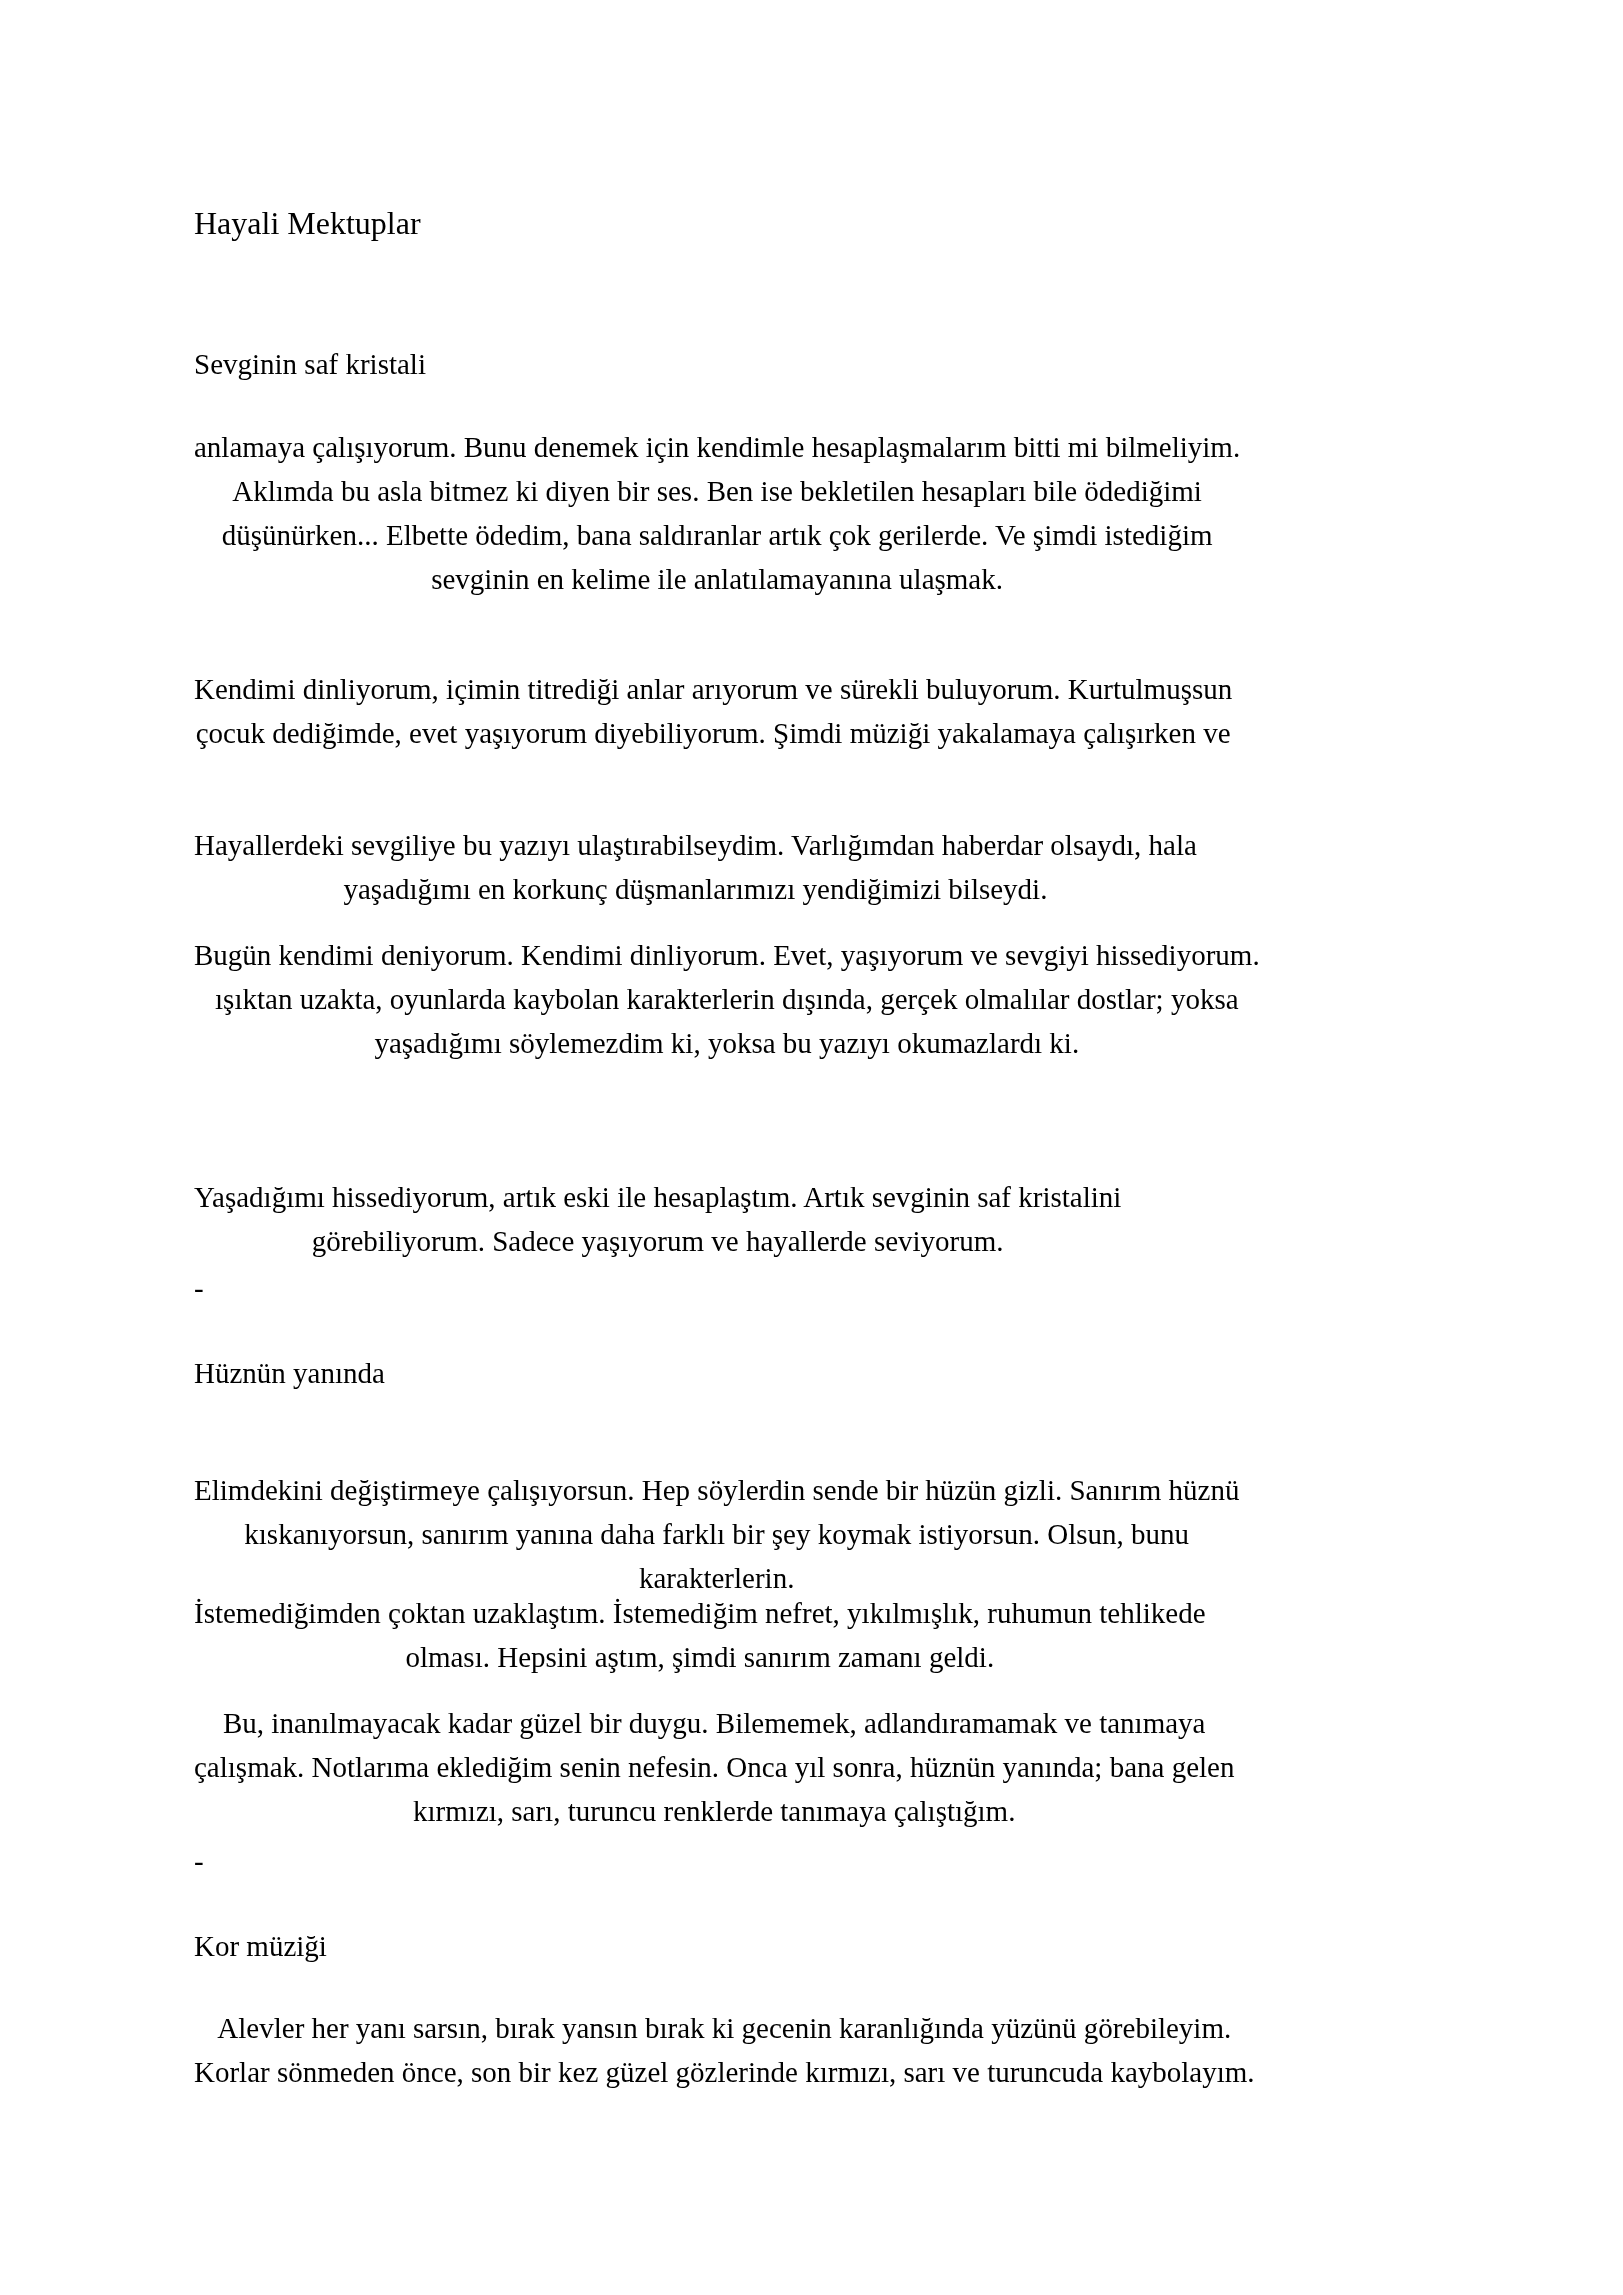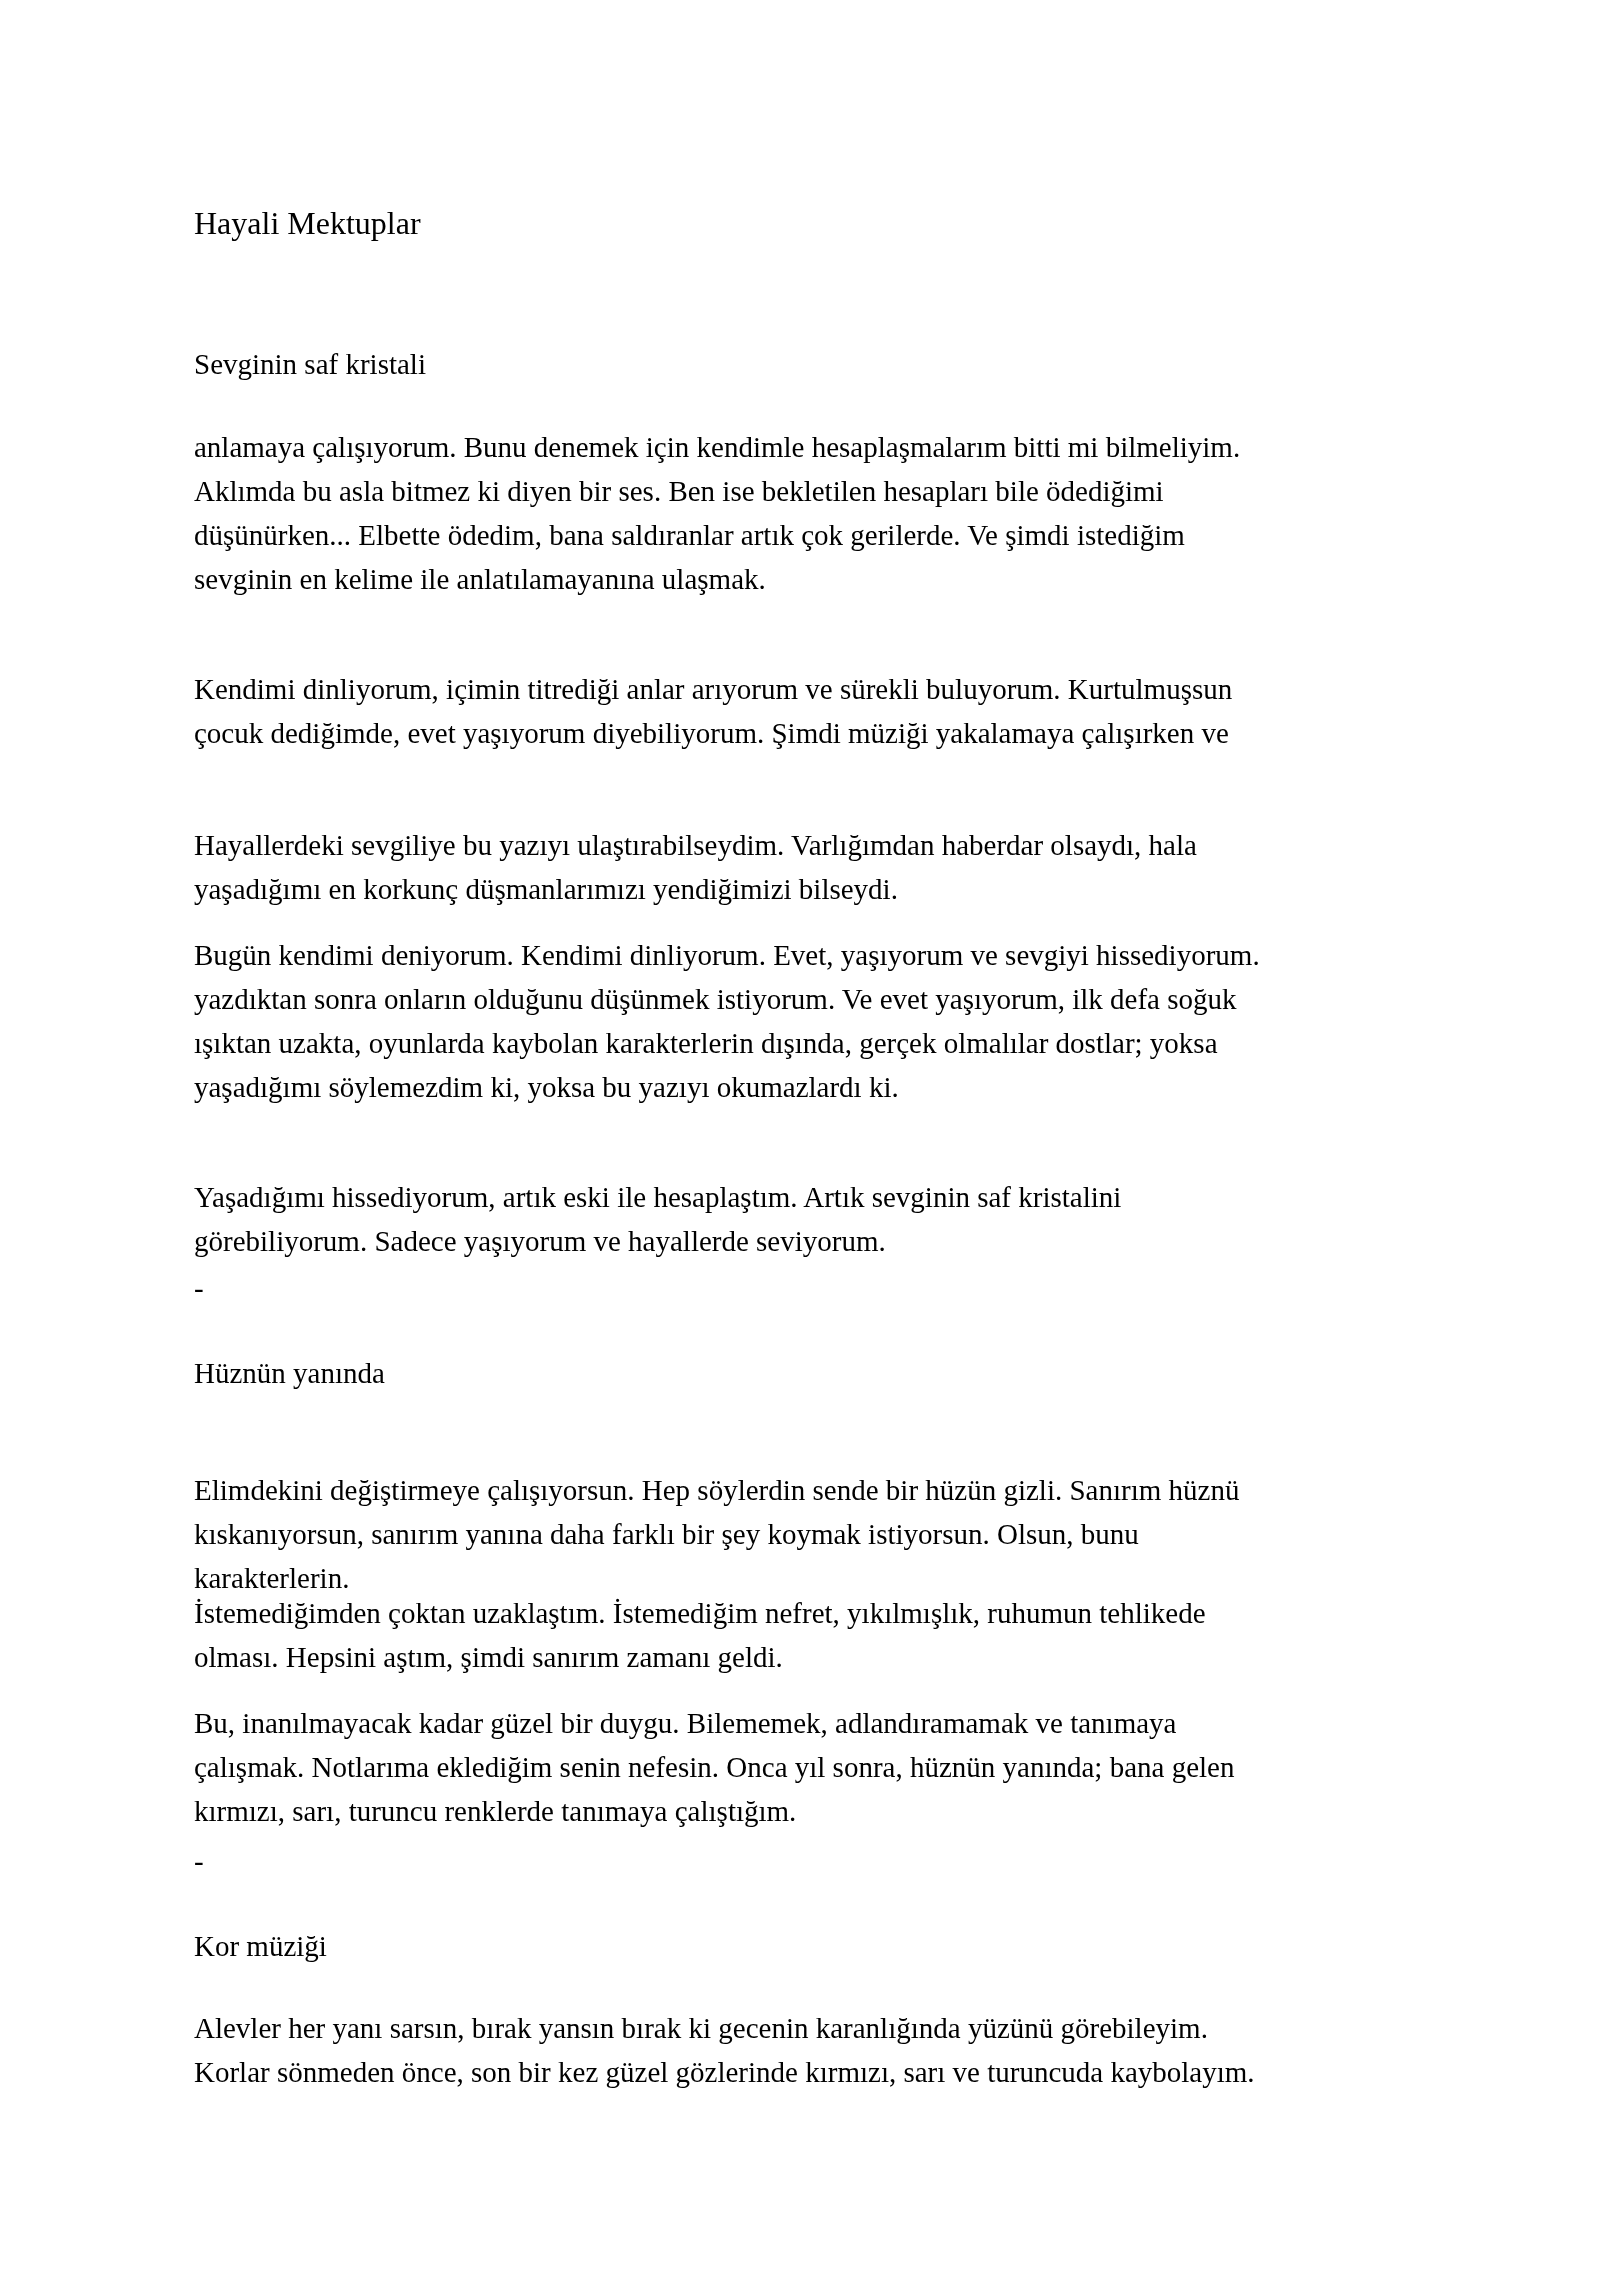--- a/index.html
+++ b/index.html
@@ -8,21 +8,21 @@
     position: absolute; left: 194px; top: 0; width: 1243px;
     font-family: "Liberation Serif", "DejaVu Serif", serif;
     color: #000000;
   }
   .title {
     position: absolute; left: 0; top: 194px;
     font-size: 32px; line-height: 59px; white-space: nowrap; margin: 0; font-weight: normal;
   }
   .block { position: absolute; left: 0; margin: 0; }
   .line {
-    display: block; font-size: 29px; line-height: 44px; white-space: nowrap;
+    display: block; font-size: 29px; line-height: 44px; white-space: nowrap; text-align: center;
   }
   .heading .line { font-size: 29px; }
   .sep .line { font-size: 29px; }
 </style>
 </head>
 <body>
 
 <div class="page">
   <h1 class="title">Hayali Mektuplar</h1>
 
@@ -42,21 +42,20 @@
     <span class="line">çocuk dediğimde, evet yaşıyorum diyebiliyorum. Şimdi müziği yakalamaya çalışırken ve</span>
   </div>
 
   <div class="block" style="top:823px">
     <span class="line">Hayallerdeki sevgiliye bu yazıyı ulaştırabilseydim. Varlığımdan haberdar olsaydı, hala</span>
     <span class="line">yaşadığımı en korkunç düşmanlarımızı yendiğimizi bilseydi.</span>
   </div>
 
   <div class="block" style="top:933px">
     <span class="line">Bugün kendimi deniyorum. Kendimi dinliyorum. Evet, yaşıyorum ve sevgiyi hissediyorum.</span>
-    <span class="line">yazdıktan sonra onların olduğunu düşünmek istiyorum. Ve evet yaşıyorum, ilk defa soğuk</span>
     <span class="line">ışıktan uzakta, oyunlarda kaybolan karakterlerin dışında, gerçek olmalılar dostlar; yoksa</span>
     <span class="line">yaşadığımı söylemezdim ki, yoksa bu yazıyı okumazlardı ki.</span>
   </div>
 
   <div class="block" style="top:1175px">
     <span class="line">Yaşadığımı hissediyorum, artık eski ile hesaplaştım. Artık sevginin saf kristalini</span>
     <span class="line">görebiliyorum. Sadece yaşıyorum ve hayallerde seviyorum.</span>
   </div>
 
   <div class="block sep" style="top:1266px">

